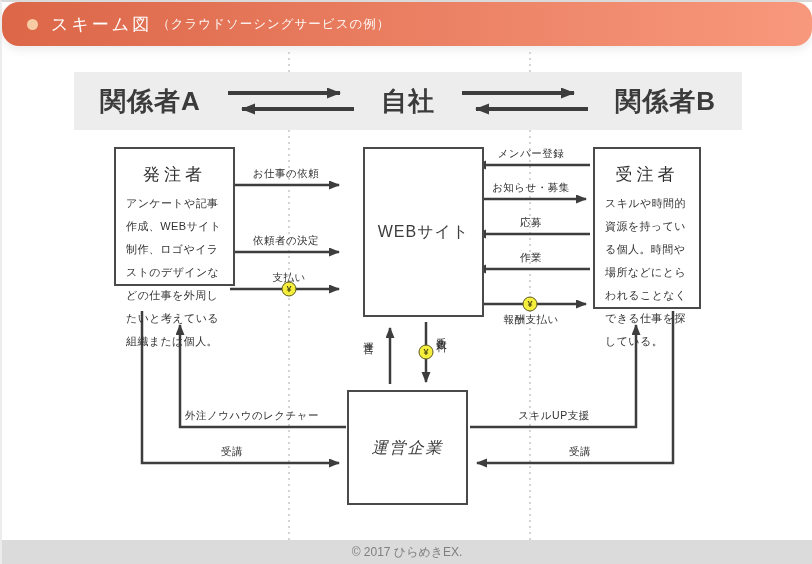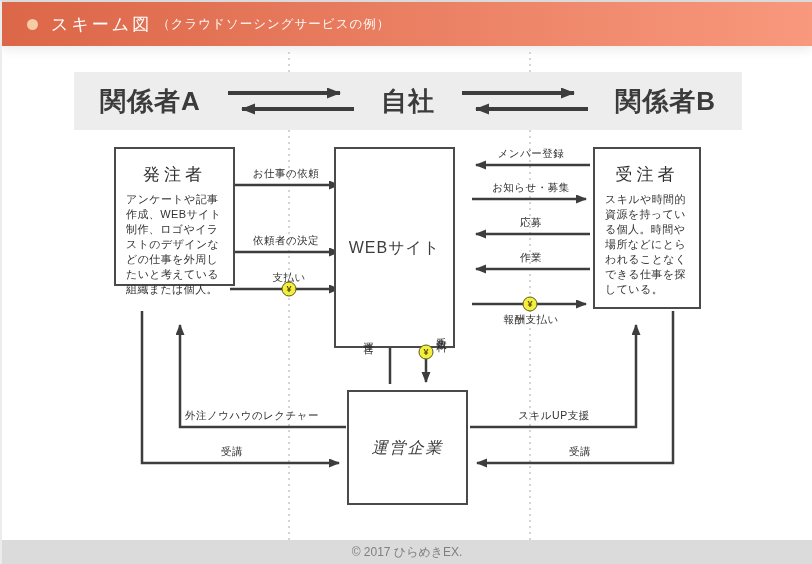--- a/index.html
+++ b/index.html
@@ -8,20 +8,21 @@
   .page {
     position:relative; width:812px; height:564px; background:#fff;
     overflow:hidden; border-top:2px solid #dadada; border-left:2px solid #ececec;
   }
   
   .header {
     position:absolute; left:0; top:0; right:0; height:44px;
     background:linear-gradient(to right,#dc6648,#f8987c);
     display:flex; align-items:center;
     box-shadow:0 4px 10px rgba(0,0,0,0.08);
+    border-radius:17px;
   }
   .bullet { width:11px; height:11px; border-radius:50%; background:#f7cba4; margin-left:25px; }
   .h-title { color:#fff; font-size:17px; letter-spacing:3px; margin-left:13px; }
   .h-sub { color:rgba(255,255,255,0.96); font-size:12.5px; margin-left:5px; letter-spacing:1px; }
   
   .dotted {
     position:absolute; top:50px; height:490px; width:2px;
     background:repeating-linear-gradient(to bottom,#d4d4d4 0 2px,transparent 2px 6px);
   }
   
@@ -33,27 +34,27 @@
   }
   .banner .b-label { font-size:26px; font-weight:bold; color:#3b3b3b; letter-spacing:1px; }
   .dbl-arrow { display:block; }
   
   .box {
     position:absolute; background:#fff; border:2px solid #4a4a4a; z-index:3;
     text-align:center;
   }
   .box .box-title { font-size:17px; color:#2e2e2e; letter-spacing:4px; margin-top:14px; }
   .box .box-body {
-    font-size:11px; color:#333; line-height:15px; text-align:left;
+    font-size:11px; color:#333; line-height:23px; text-align:left;
     padding:6px 9px 0 10px; letter-spacing:0.4px;
   }
   .box-center-label { position:absolute; left:0; right:0; top:50%; transform:translateY(-50%);
     font-size:16px; color:#3d3d3d; letter-spacing:1px; }
   #box-orderer    { left:112px; top:145px; width:121px; height:139px; }
-  #box-website    { left:332px; top:145px; width:121px; height:201px;padding-left:6px; }
+  #box-website    { left:361px; top:145px; width:121px; height:170px;padding-left:6px; }
   #box-contractor { left:591px; top:145px; width:108px; height:162px; }
   #box-operator   { left:345px; top:388px; width:121px; height:115px; }
   #box-operator .box-center-label { font-size:16px; letter-spacing:2px;font-style:italic; }
   
   .arrows { position:absolute; left:0; top:0; z-index:2; }
   
   .flabel {
     position:absolute; z-index:4; font-size:10.5px; color:#2f2f2f;
     transform:translateX(-50%); white-space:nowrap; letter-spacing:0.5px;
   }

